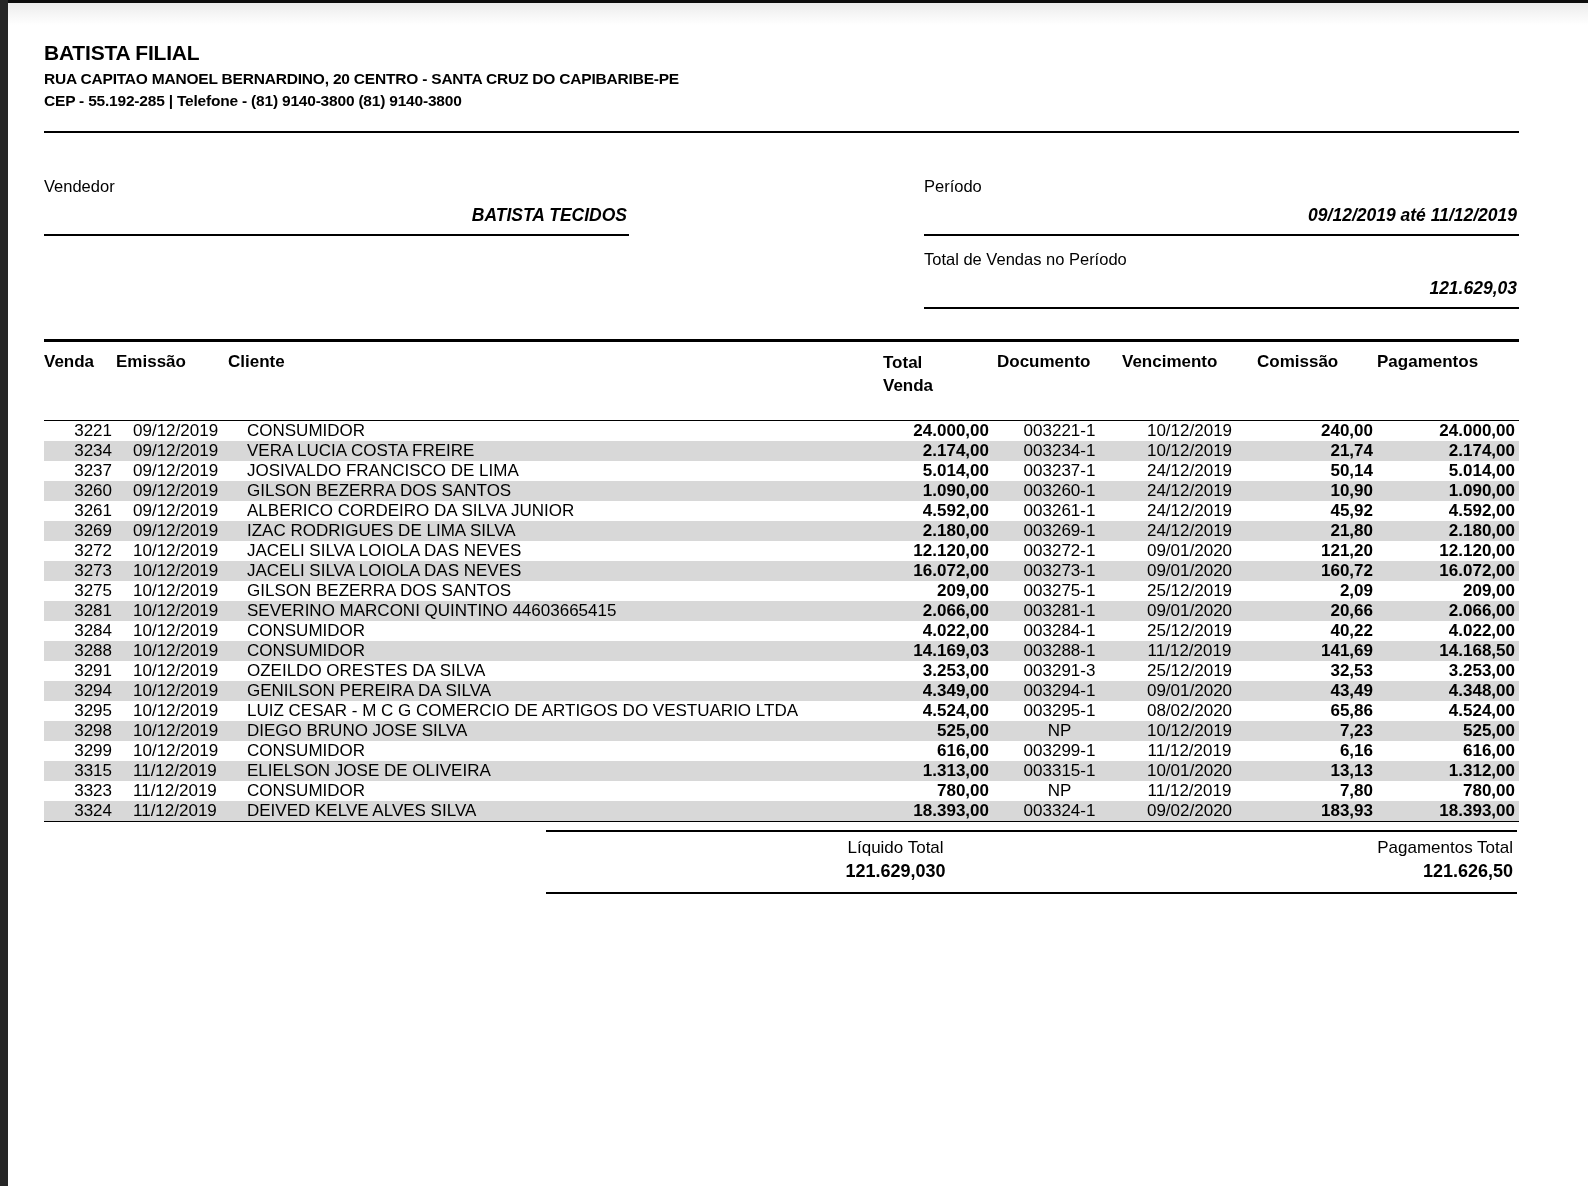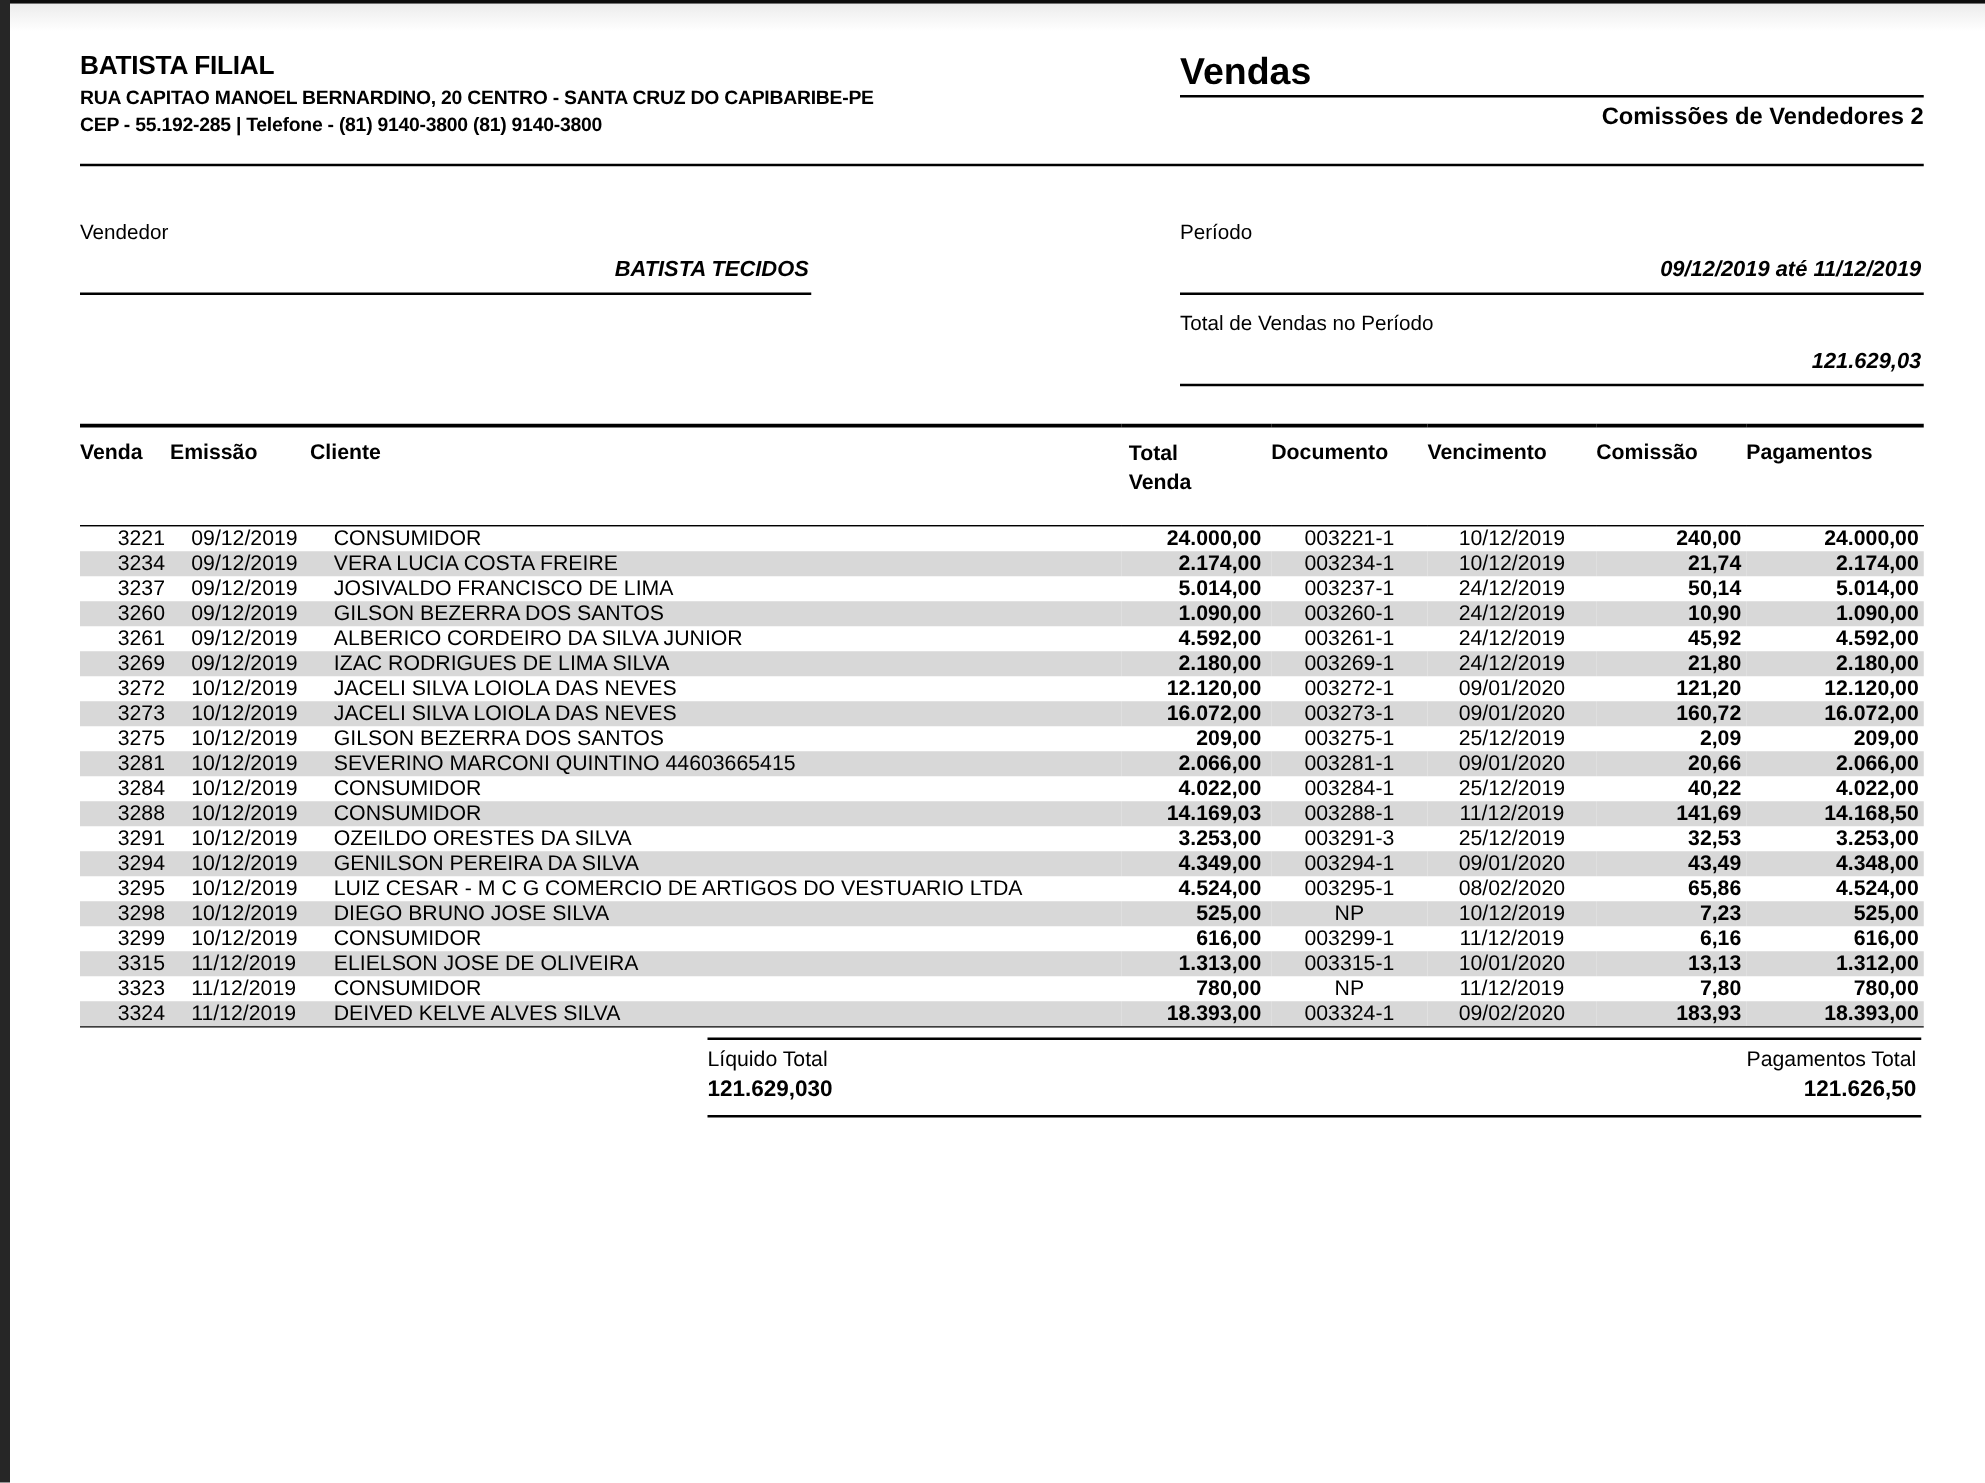--- a/index.html
+++ b/index.html
@@ -7,21 +7,21 @@
   body {
     width:1588px; height:1186px;
     font-family:"Liberation Sans","DejaVu Sans",sans-serif;
     color:#000; position:relative; overflow:hidden;
   }
   .page { position:relative; width:1588px; height:1186px; background:#fff; }
   .edge-left { position:absolute; left:0; top:0; width:8px; height:100%; background:#262626; }
   .edge-top { position:absolute; left:0; top:0; width:100%; height:3px; background:#0d0d0d; }
   .edge-top-shade { position:absolute; left:8px; top:3px; width:calc(100% - 8px); height:22px;
     background:linear-gradient(#ececec,#ffffff); }
-  .content { position:absolute; left:64px; top:0; width:1475px; }
+  .content { position:absolute; left:44px; top:0; width:1475px; }
 
   
   .hdr { display:flex; padding-top:41px; }
   .hdr-left { width:880px; }
   .company { font-size:21px; font-weight:bold; letter-spacing:-0.2px; }
   .addr { font-size:15.5px; font-weight:bold; letter-spacing:-0.2px; line-height:1.45; margin-top:3px; }
   .hdr-right { flex:1; }
   .report-title { font-size:30px; font-weight:bold; border-bottom:2px solid #000; padding-bottom:2px; line-height:1.1; }
   .report-subtitle { font-size:19px; font-weight:bold; text-align:right; padding-top:5px; }
   .full-rule { border-top:2px solid #000; margin-top:18px; }
@@ -58,21 +58,21 @@
   td.d-total { text-align:right; font-weight:bold; padding-right:8px; }
   td.d-doc, td.d-venc { text-align:center; }
   td.d-com { text-align:right; font-weight:bold; padding-right:4px; }
   td.d-pag { text-align:right; font-weight:bold; padding-right:4px; }
   .table-bottom-rule { border-top:1.5px solid #000; }
 
   
   .totals { margin-left:502px; width:971px; margin-top:8px;
     border-top:2.5px solid #000; border-bottom:2.5px solid #000;
     display:flex; padding:6px 0 10px 0; }
-  .tot-left { width:72%; text-align:left; }
+  .tot-left { width:72%; text-align:center; }
   .tot-right { flex:1; text-align:right; padding-right:4px; }
   .tot-label { font-size:17px; }
   .tot-value { font-size:18px; font-weight:bold; margin-top:3px; }
 </style>
 </head>
 <body>
 
 <div class="page">
   <div class="edge-top"></div>
   <div class="edge-left"></div>
@@ -80,24 +80,20 @@
 
   <div class="content">
 
     <div class="hdr">
       <div class="hdr-left">
         <div class="company">BATISTA FILIAL</div>
         <div class="addr">
           <div>RUA CAPITAO MANOEL BERNARDINO, 20 CENTRO - SANTA CRUZ DO CAPIBARIBE-PE</div>
           <div>CEP - 55.192-285 | Telefone - (81) 9140-3800 (81) 9140-3800</div>
         </div>
-      </div>
-      <div class="hdr-right">
-        <div class="report-title">Vendas</div>
-        <div class="report-subtitle">Comissões de Vendedores 2</div>
       </div>
     </div>
 
     <div class="full-rule"></div>
 
     <div class="filters">
       <div class="f-left">
         <div class="f-label">Vendedor</div>
         <div class="f-value">BATISTA TECIDOS</div>
       </div>

